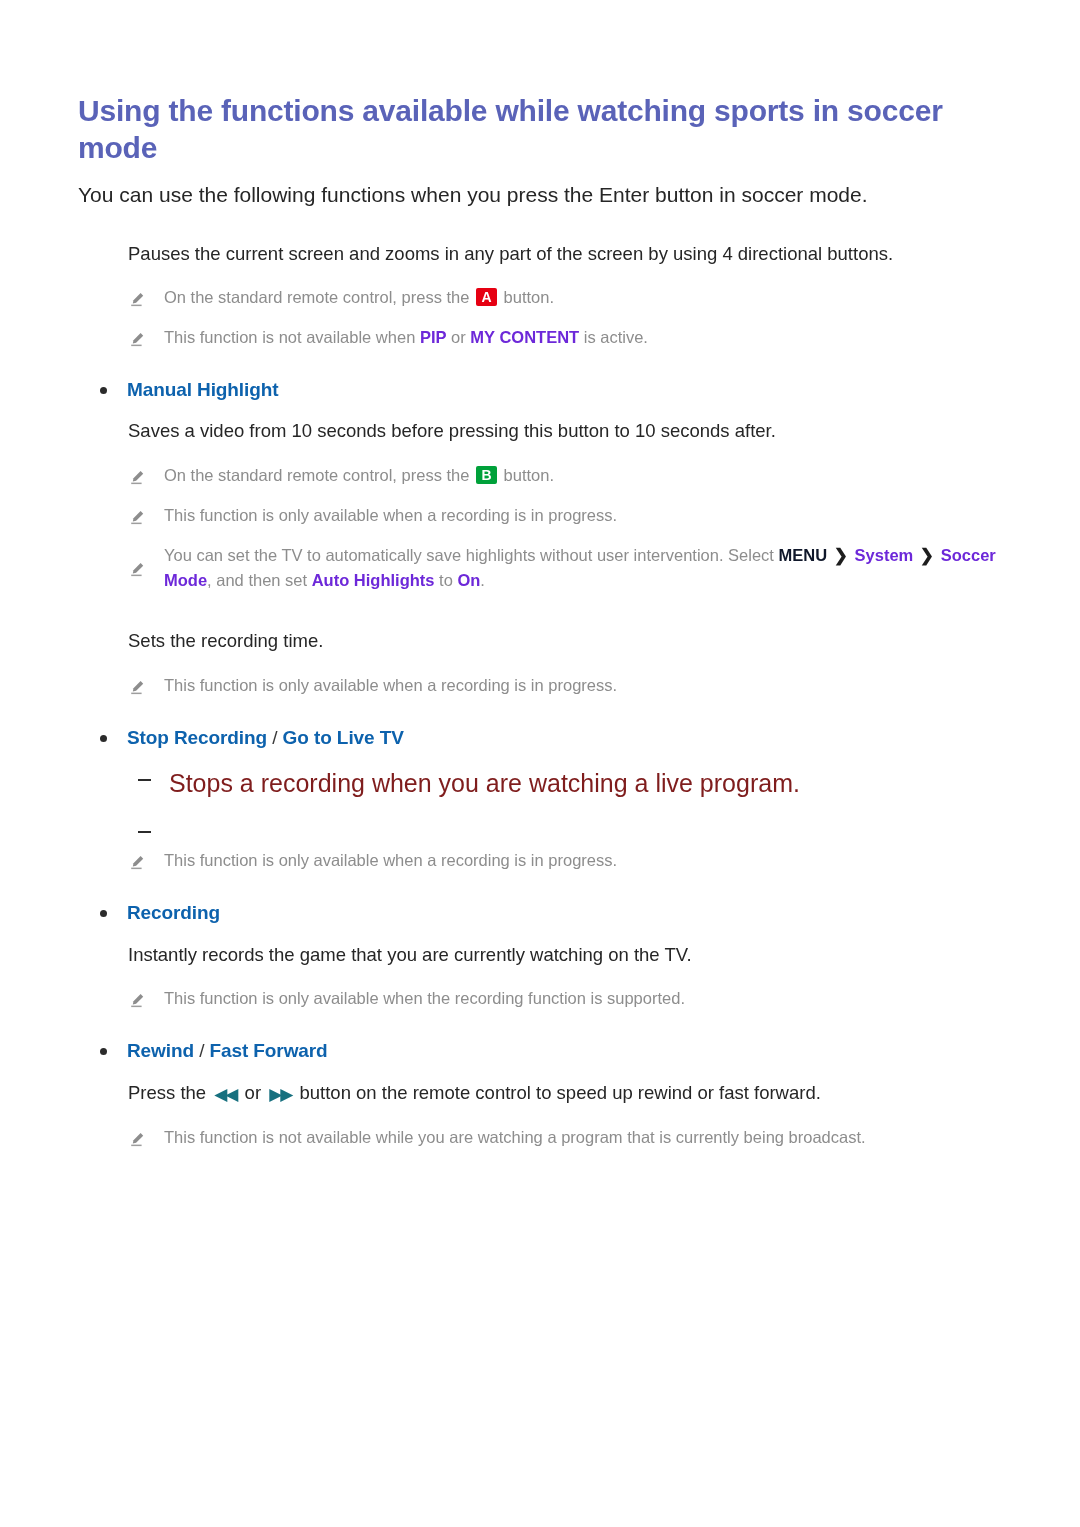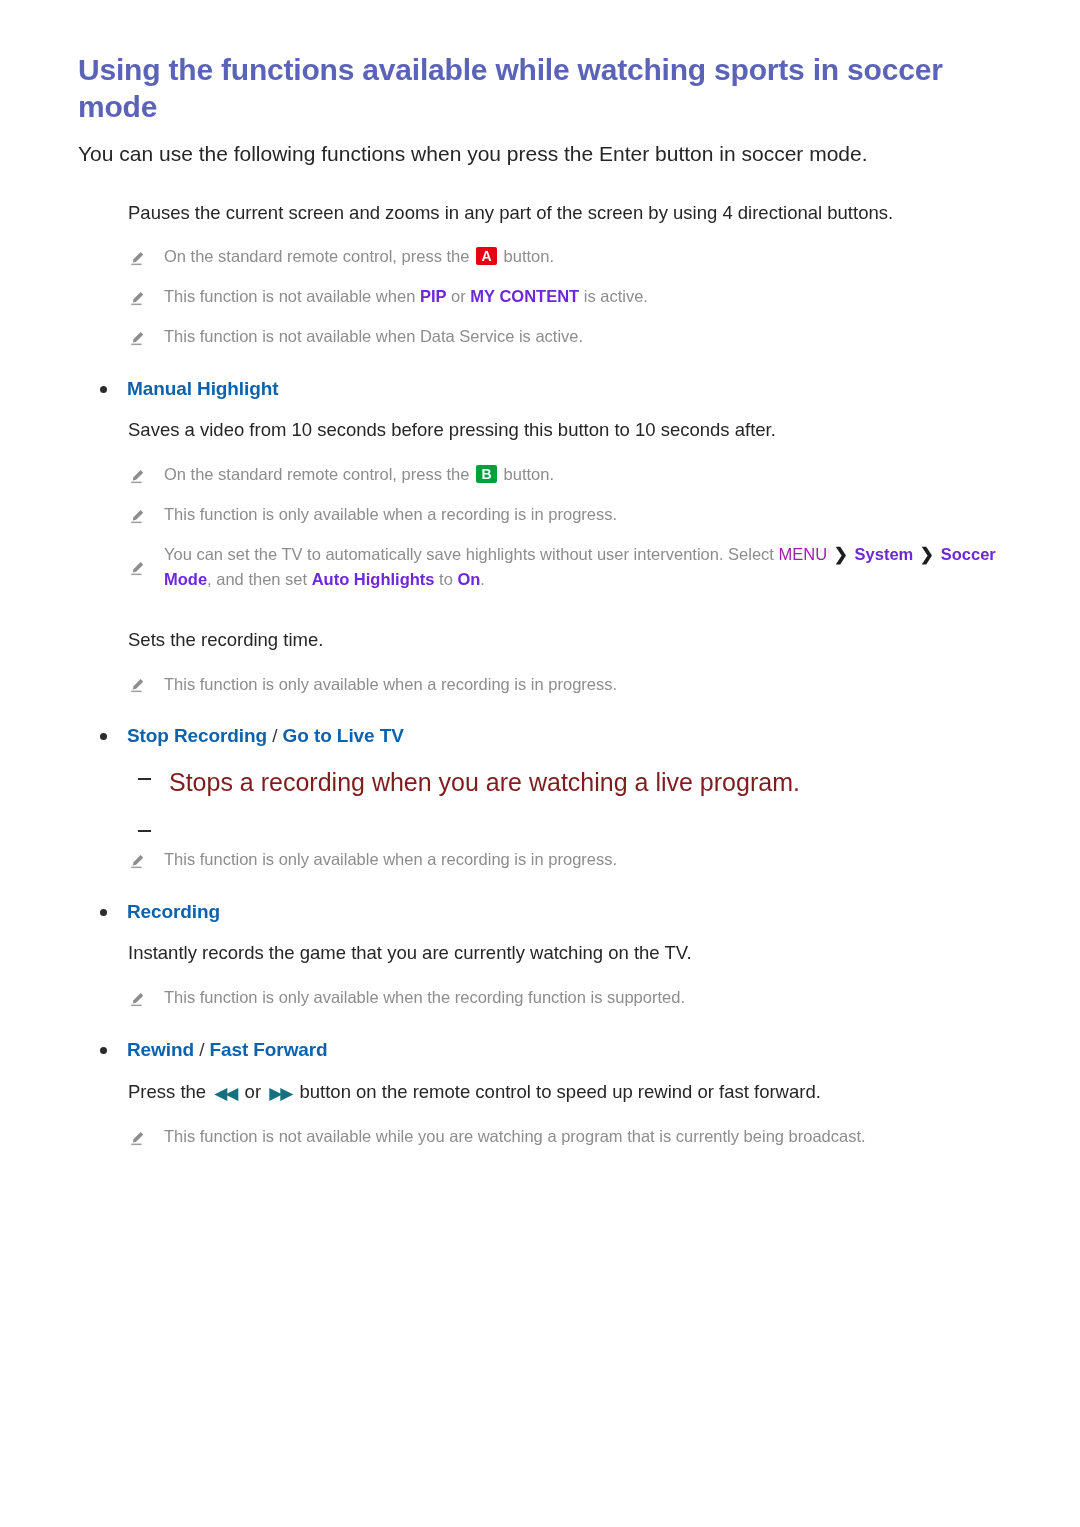--- a/index.html
+++ b/index.html
@@ -12,21 +12,21 @@
     height: 1527px;
     font-family: "Liberation Sans", sans-serif;
     color: #262626;
     -webkit-font-smoothing: antialiased;
   }
   .page {
     position: relative;
     width: 1080px;
     height: 1095px;
     box-sizing: border-box;
-    padding: 52px 80px 0 78px;
+    padding: 93px 80px 0 78px;
   }
 
   
   .doc-title {
     color: #5a63b8;
     font-size: 30px;
     font-weight: bold;
     line-height: 1.22;
     letter-spacing: -0.2px;
     margin: 0 0 14px 0;
@@ -116,22 +116,22 @@
     font-size: 16.5px;
     color: #8d8d8d;
     line-height: 1.5;
     max-width: 850px;
   }
   .note-text b {
     color: #6d28d9;
     font-weight: bold;
   }
   .note-text .teal {
-    color: #a21caf;
-    font-weight: normal;
+    color: #0f172a;
+    font-weight: bold;
   }
   .note-text .chev {
     color: #1d1d1d;
     font-weight: bold;
     font-size: 17px;
     padding: 0 2px;
   }
 
   
   .key-badge {
@@ -191,31 +191,20 @@
         <svg viewBox="0 0 17 17" width="17" height="17">
             <g fill="#8d8d8d">
               <path d="M12.6 1.1l2.6 2.6-7.1 7.1-3.3.7.7-3.3z"></path>
               <path d="M3.2 12.6h10.4v1.5H3.2z" opacity="0.85"></path>
             </g>
           </svg>
       </span>
       <span class="note-text"><span>This function is not available when </span><b>PIP</b><span> or </span><b>MY CONTENT</b><span> is active.</span></span>
     </div>
 
-    <div class="note">
-      <span class="pencil-icon">
-        <svg viewBox="0 0 17 17" width="17" height="17">
-            <g fill="#8d8d8d">
-              <path d="M12.6 1.1l2.6 2.6-7.1 7.1-3.3.7.7-3.3z"></path>
-              <path d="M3.2 12.6h10.4v1.5H3.2z" opacity="0.85"></path>
-            </g>
-          </svg>
-      </span>
-      <span class="note-text">This function is not available when Data Service is active.</span>
-    </div>
   </div>
 
   <div class="spacer-md"></div>
 
   <div class="section">
     <div class="bullet-head">
       <span class="bullet-dot"></span>
       <span class="bullet-label">Manual Highlight</span>
     </div>
     <div class="body-line">Saves a video from 10 seconds before pressing this button to 10 seconds after.</div>

